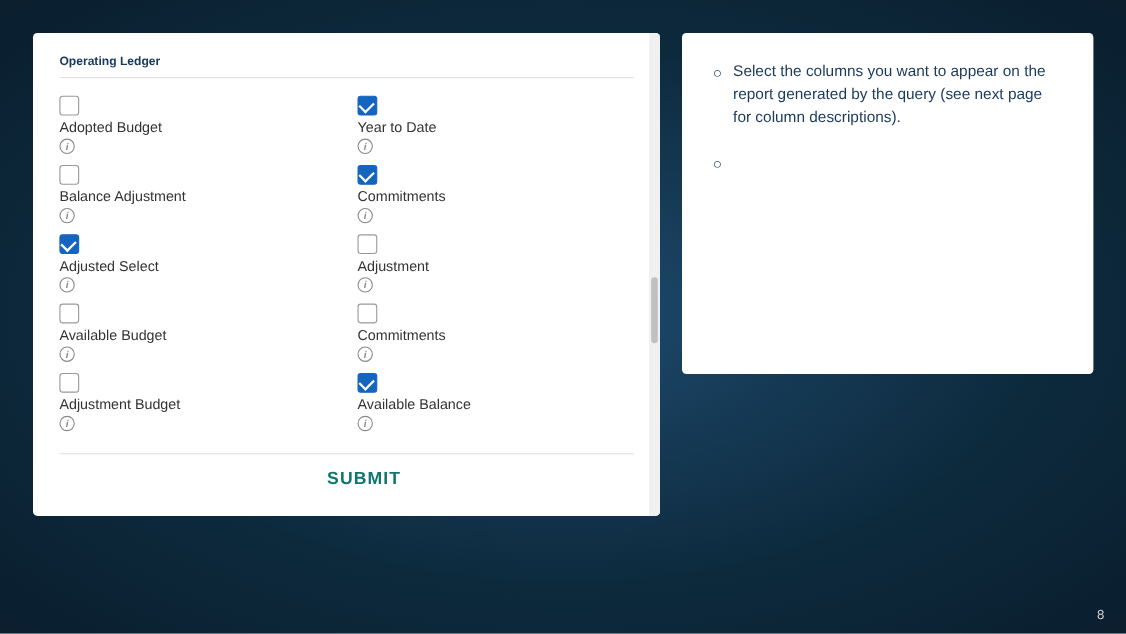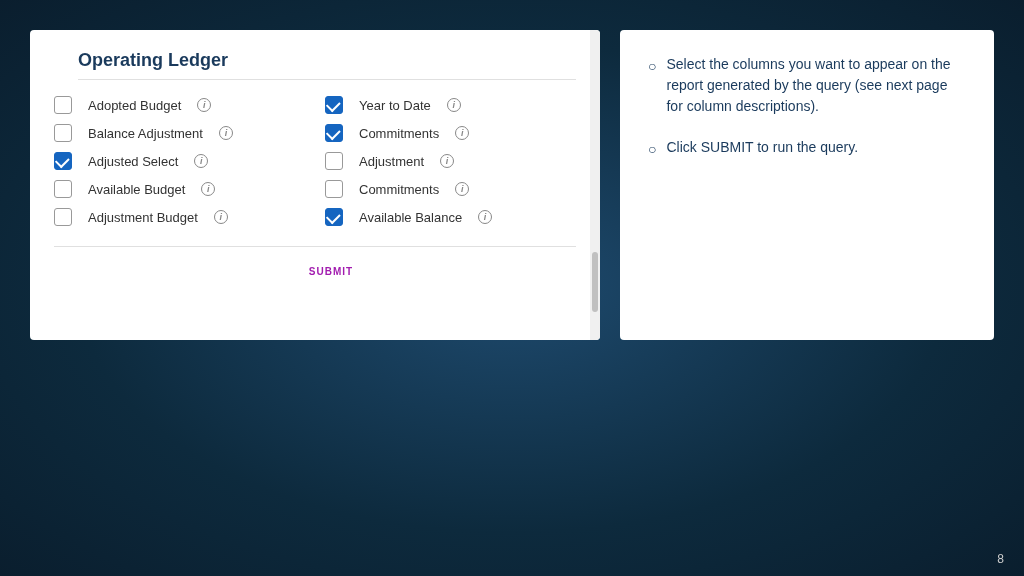--- a/index.html
+++ b/index.html
@@ -28,41 +28,40 @@
       border-radius: 4px;
       width: 570px;
       min-height: 310px;
       padding: 20px 24px 24px 24px;
       position: relative;
       flex-shrink: 0;
       margin-top: 10px;
     }
 
     .form-panel-header {
-      font-size: 18px;
+      font-size: 11px;
       font-weight: bold;
       color: #1a3a5c;
       margin-bottom: 16px;
       border-bottom: 1px solid #e0e0e0;
       padding-bottom: 8px;
-      margin-left: 24px;
     }
 
     .columns-grid {
       display: grid;
       grid-template-columns: 1fr 1fr;
       gap: 10px 20px;
     }
 
     .checkbox-item {
       display: flex;
-      align-items: center;
-      gap: 16px;
+      gap: 3px;
       font-size: 13px;
       color: #333;
+      flex-direction: column;
     }
 
     .checkbox-box {
       width: 18px;
       height: 18px;
       border: 1.5px solid #999;
       border-radius: 3px;
       flex-shrink: 0;
       background: #fff;
       display: flex;
@@ -105,22 +104,22 @@
     .submit-row {
       text-align: center;
       margin-top: 20px;
       border-top: 1px solid #e0e0e0;
       padding-top: 14px;
     }
 
     .submit-btn {
       background: none;
       border: none;
-      color: #a21caf;
-      font-size: 10px;
+      color: #0f766e;
+      font-size: 16px;
       font-weight: bold;
       letter-spacing: 1px;
       cursor: pointer;
       text-transform: uppercase;
       margin-left: 32px;
     }
 
     
     .scroll-indicator {
       position: absolute;
@@ -270,20 +269,19 @@
   </div>
 
   <div class="info-panel">
     <ul class="info-list">
       <li>
         <span class="bullet">○</span>
         <span>Select the columns you want to appear on the report generated by the query (see next page for column descriptions).</span>
       </li>
       <li>
         <span class="bullet">○</span>
-        <span>Click SUBMIT to run the query.</span>
       </li>
     </ul>
   </div>
 
 </div>
 
 <div class="page-number">8</div>
 
 </body></html>

